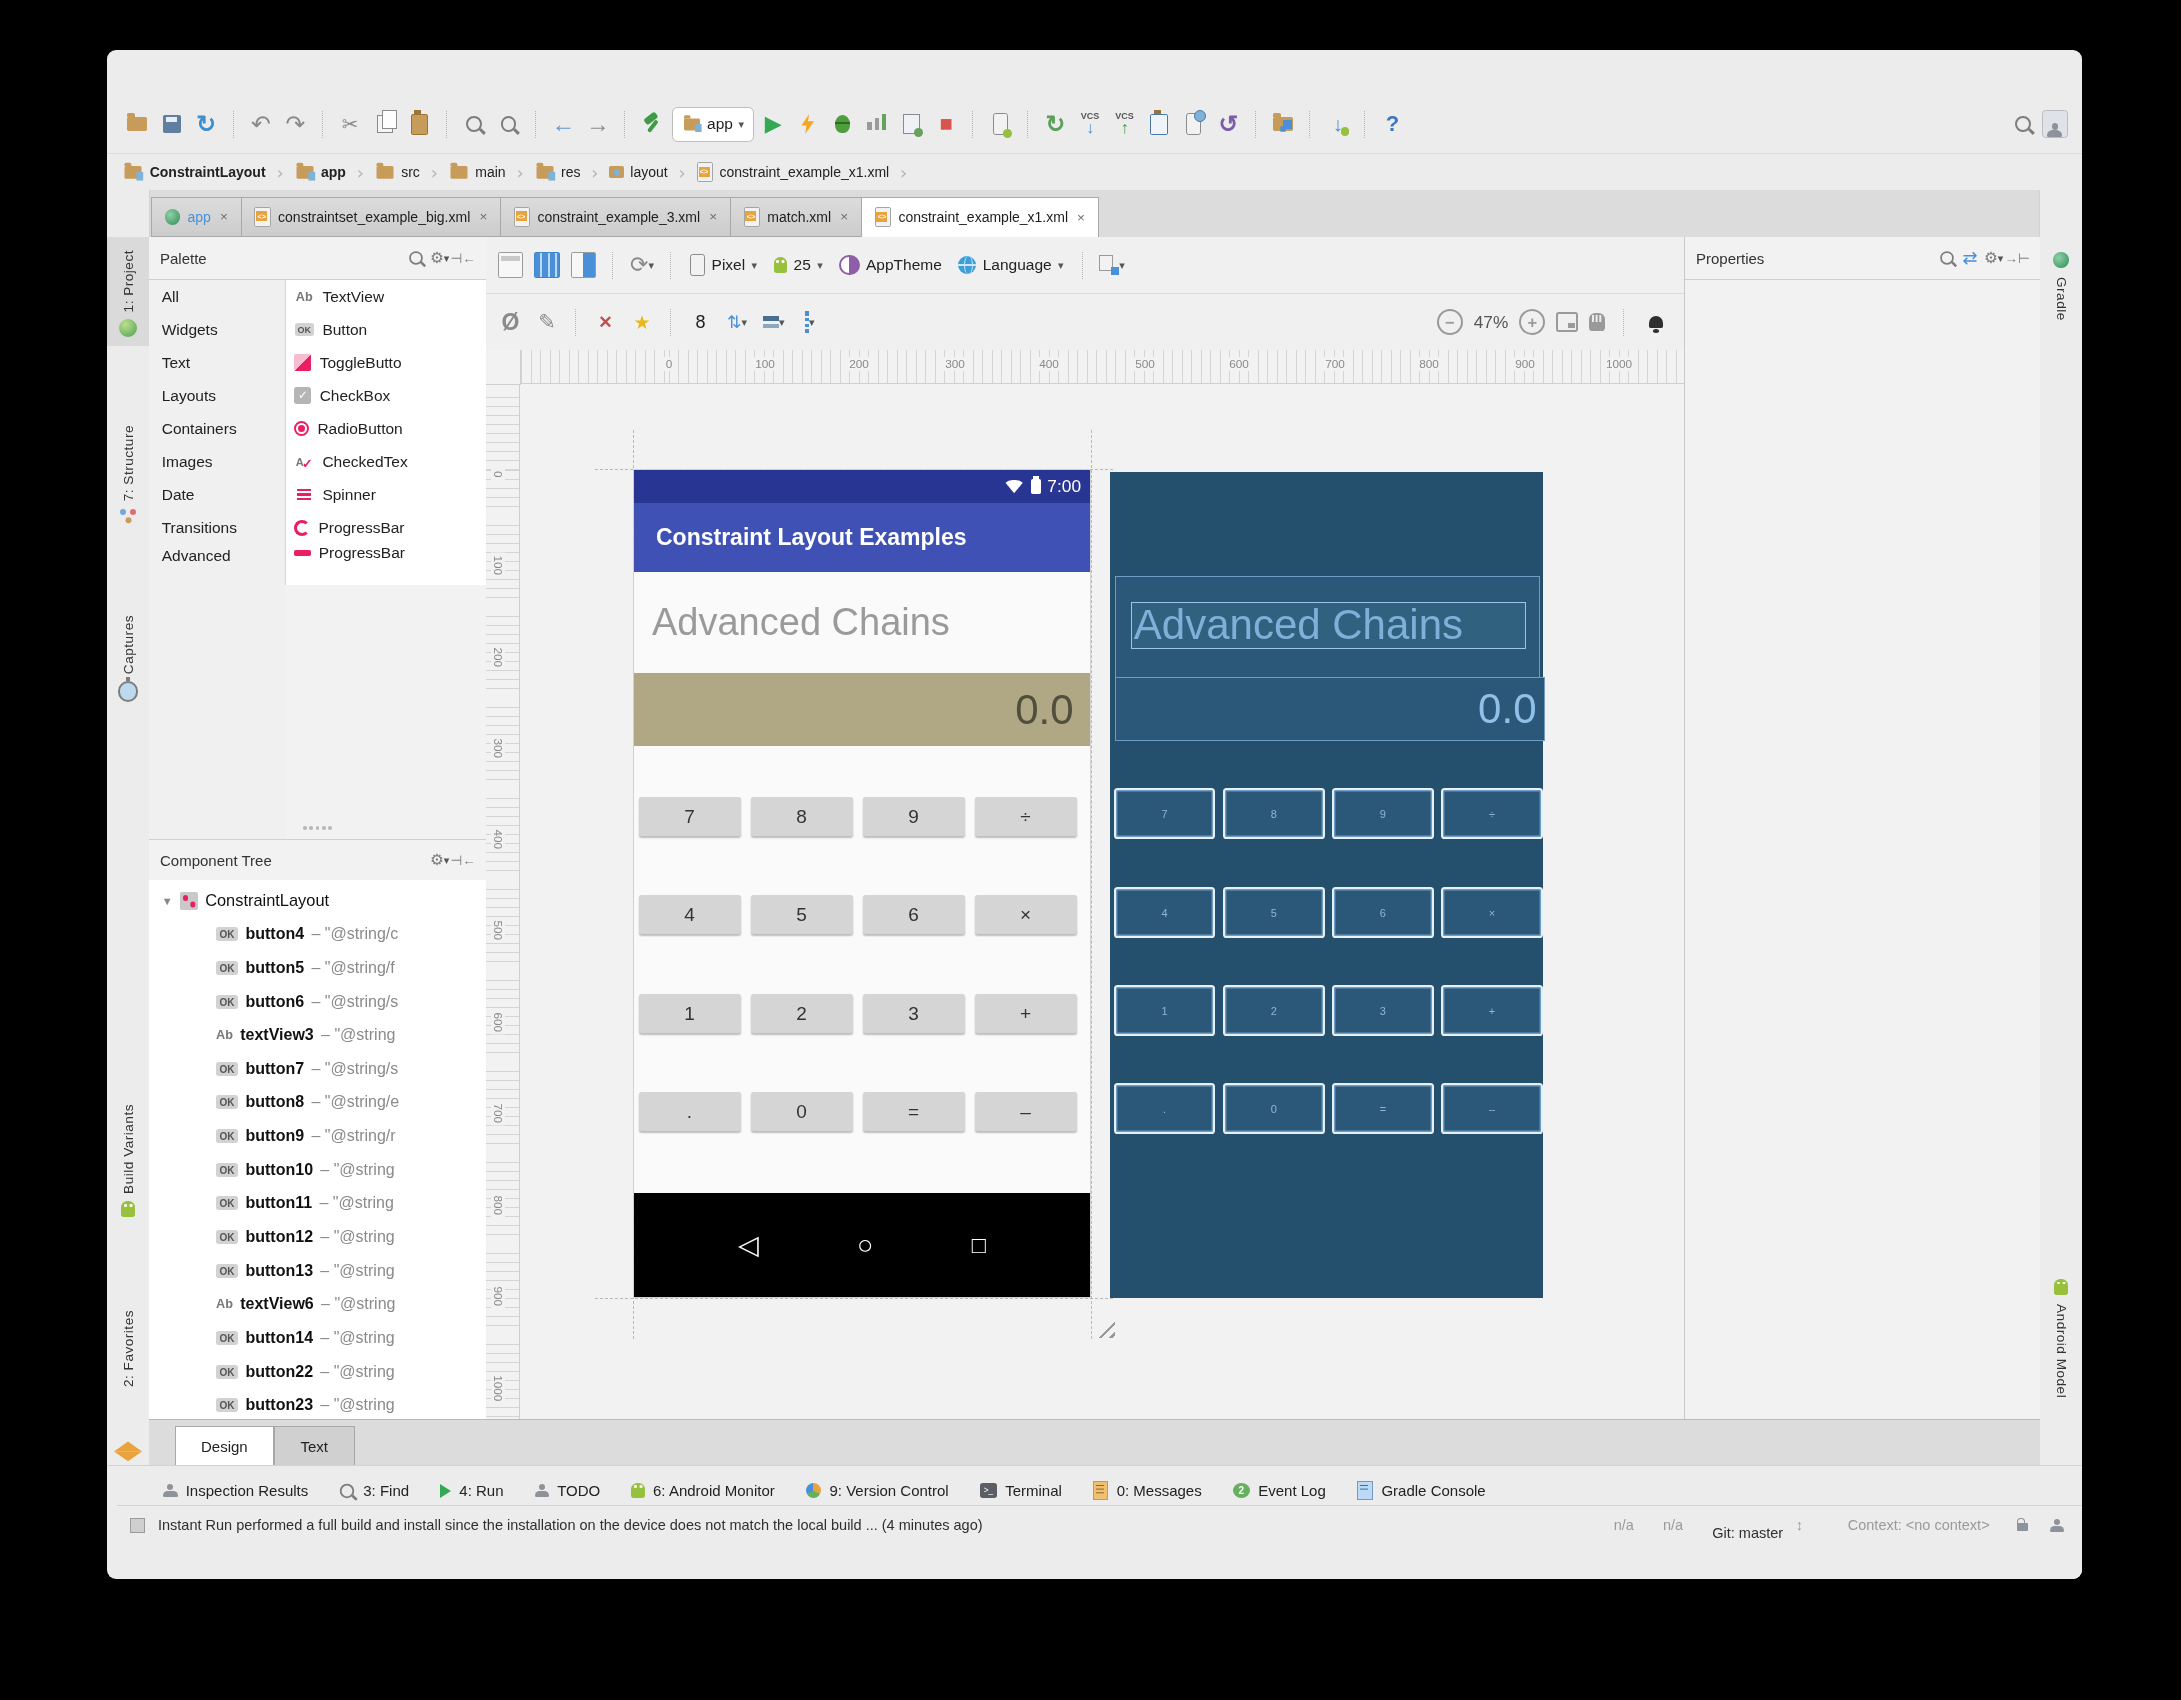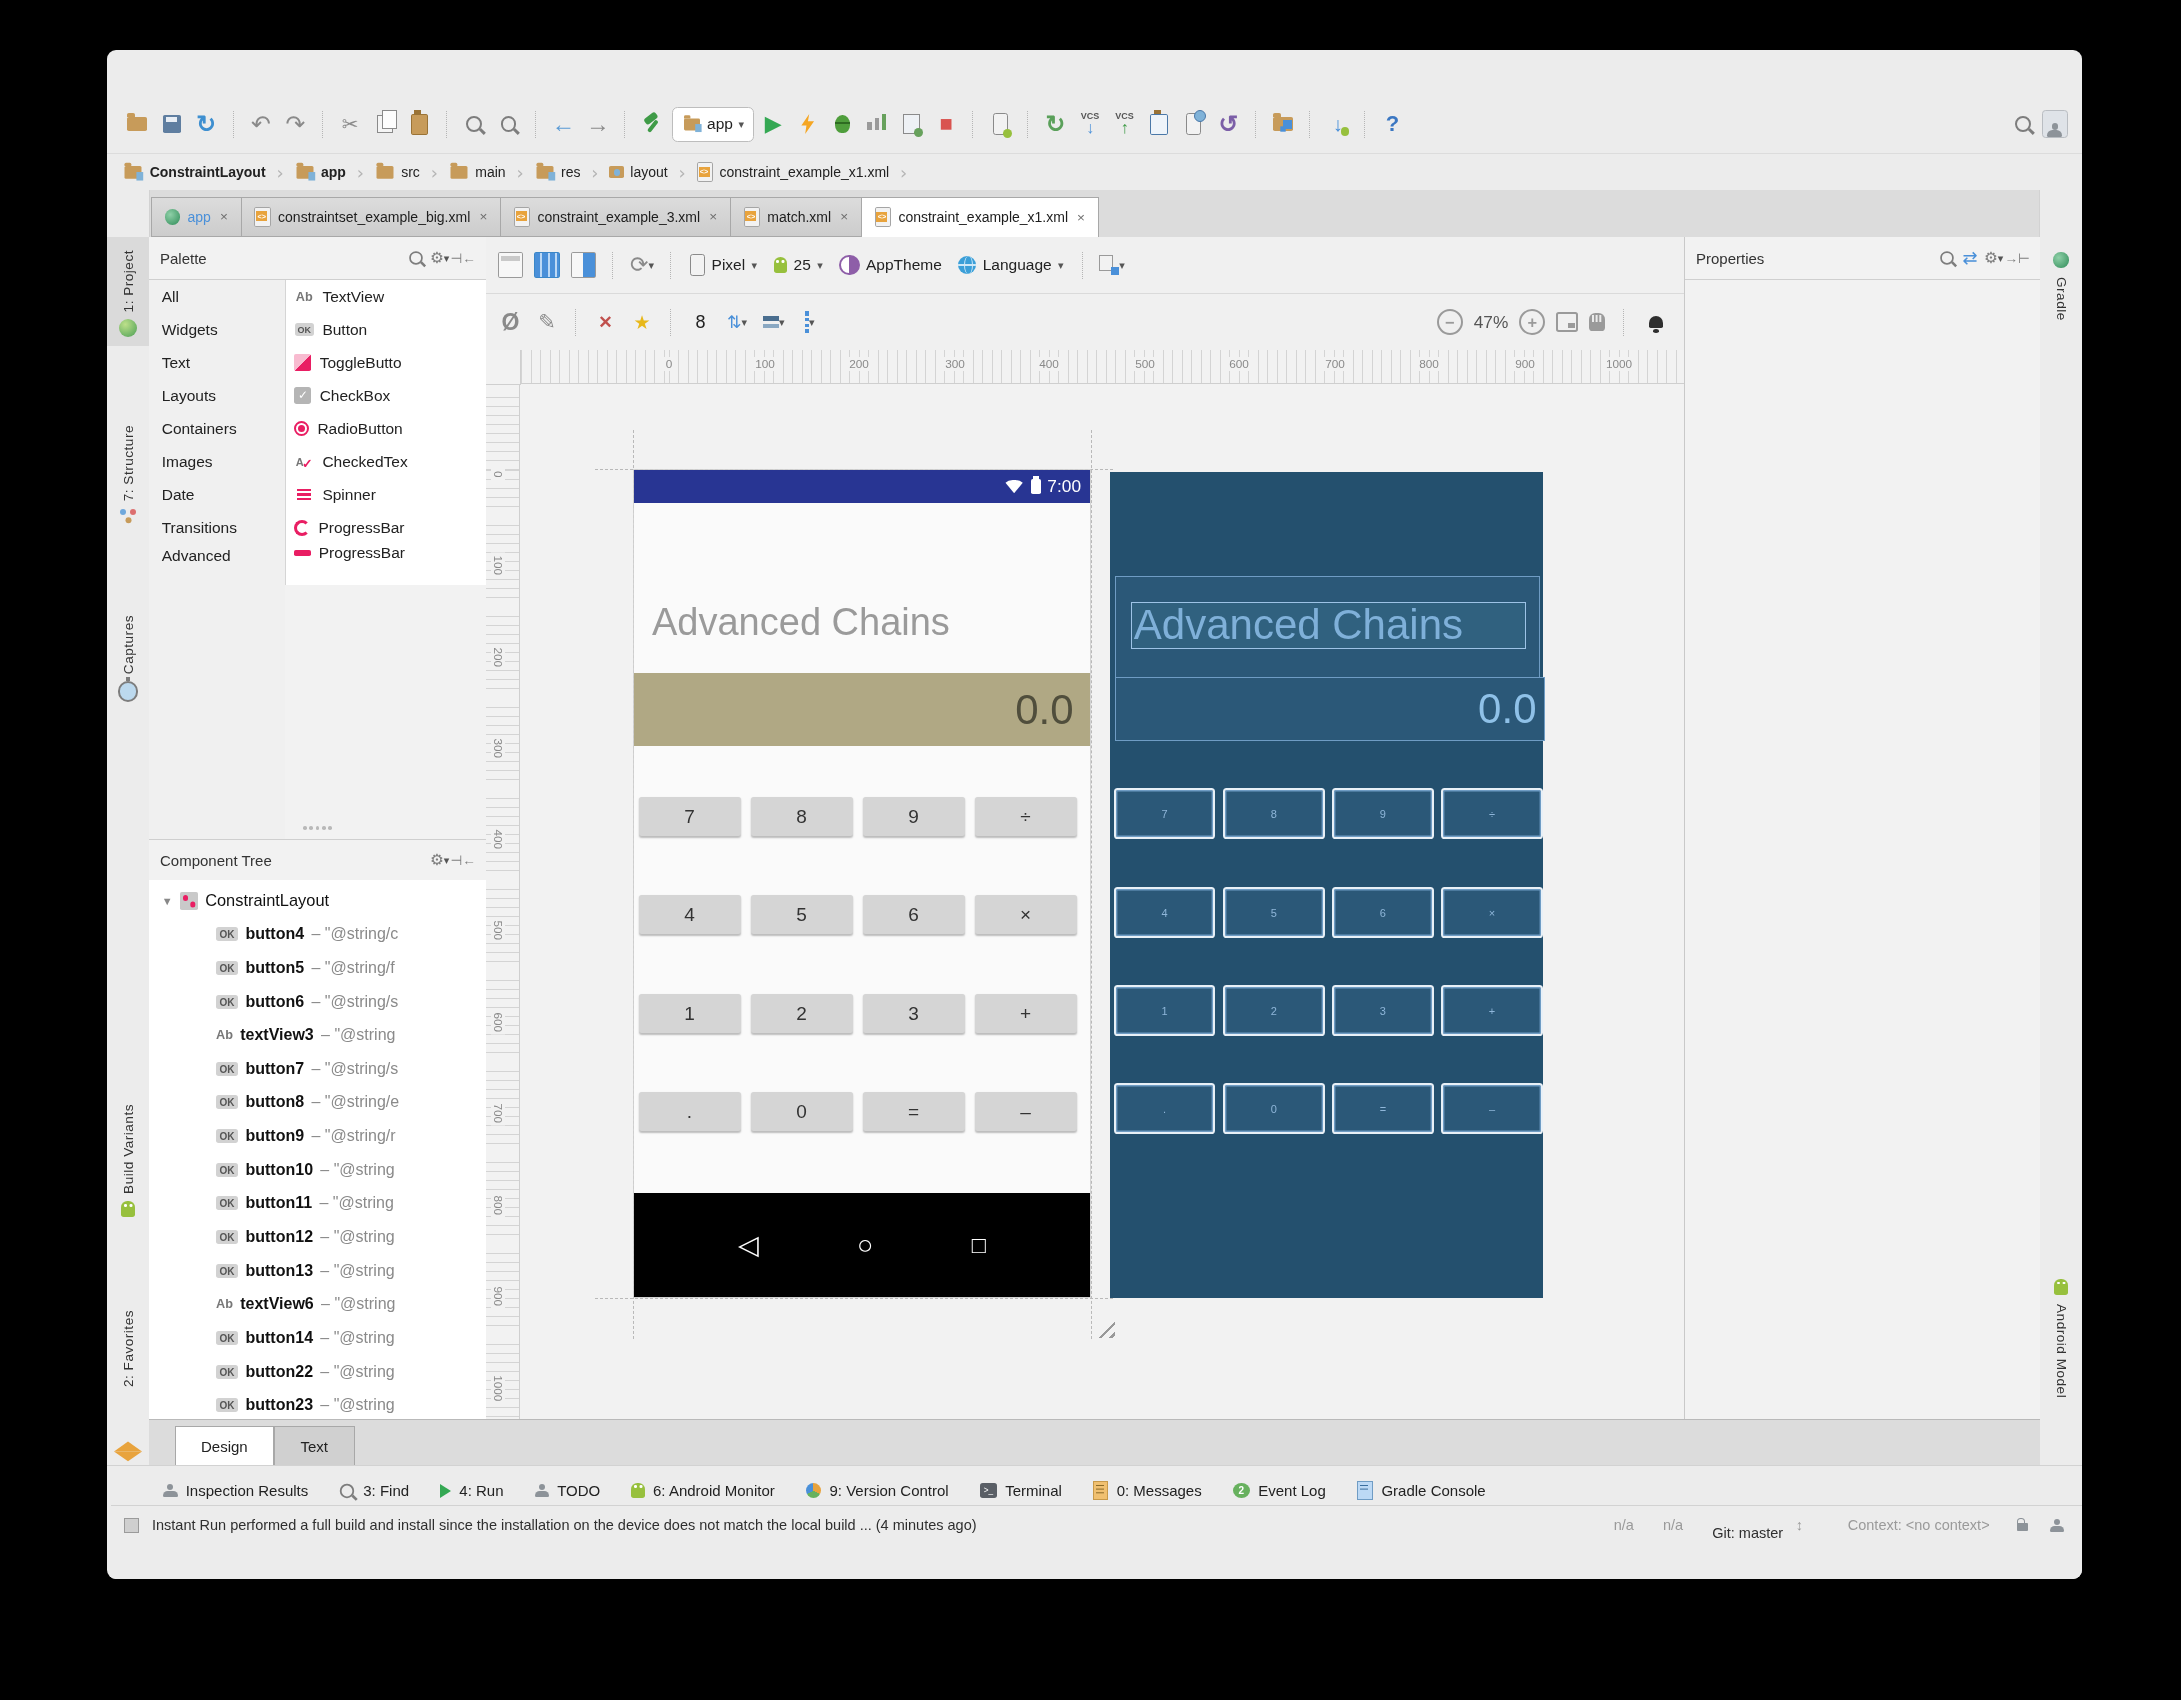--- a/index.html
+++ b/index.html
@@ -197,21 +197,21 @@
   .twb{position:absolute;left:0;right:0;bottom:64px;height:49px;background:#ececec;border-top:0.9px solid #d2d2d2;display:flex;align-items:center;gap:31px;padding-left:56px;font-size:15px;color:#222}
   .twbtn{display:flex;align-items:center;gap:8.2px}
   .runtri{width:0;height:0;border-left:11.8px solid #34a853;border-top:7.3px solid transparent;border-bottom:7.3px solid transparent}
   .pie{width:15.5px;height:15.5px;border-radius:50%;background:conic-gradient(#e8a33d 0 120deg,#67b15e 120deg 240deg,#4a90d9 240deg 360deg)}
   .term{width:17.3px;height:15.5px;background:#5a5f66;border-radius:2.7px;color:#fff;font-size:8.2px;display:flex;align-items:center;justify-content:center}
   .msgdoc{width:13.6px;height:17.3px;background:#f0c070;border:0.9px solid #c89a4a;position:relative}
   .msgdoc::after{content:'';position:absolute;left:1.8px;top:2.7px;width:8.2px;height:1.8px;background:#8a6a28;box-shadow:0 3.6px 0 #8a6a28,0 7.3px 0 #8a6a28}
   .evlog{width:17.3px;height:15.5px;background:#67b15e;border-radius:50%;color:#fff;font-size:10px;font-weight:bold;display:flex;align-items:center;justify-content:center}
   .gcon{width:14.5px;height:17.3px;background:#bcd9f5;border:0.9px solid #6f9cc4;position:relative}
   .gcon::after{content:'';position:absolute;left:1.8px;top:2.7px;width:8.2px;height:1.8px;background:#3b6e9e;box-shadow:0 3.6px 0 #3b6e9e}
-  .statusbar{position:absolute;left:4px;right:0;bottom:0;height:64px;background:#ececec;border-top:0.9px solid #d2d2d2;display:flex;align-items:flex-start;padding:9px 18px 0 12.7px;gap:12.7px;font-size:14.5px;color:#2f2f2f}
+  .statusbar{position:absolute;left:10px;right:0;bottom:0;height:64px;background:#ececec;border-top:0.9px solid #d2d2d2;display:flex;align-items:flex-start;padding:9px 18px 0 12.7px;gap:12.7px;font-size:14.5px;color:#2f2f2f}
   .sq{width:13.6px;height:13.6px;background:#cfcfcf;border:0.9px solid #9a9a9a;margin-top:2.7px}
   .gray{color:#9a9a9a}
   .lock{width:11px;height:8.2px;background:#8d9399;border-radius:0.9px;position:relative;margin-top:8.2px}
   .lock::before{content:'';position:absolute;top:-5.5px;left:0;width:6.4px;height:5.5px;border:1.8px solid #8d9399;border-bottom:none;border-radius:3.6px 3.6px 0 0}
 </style>
 </head>
 <body>
 
 <div class="win">
 
@@ -677,20 +677,23 @@
     <div class="dashv" style="left:605px;top:80px;height:909px"></div>
     <div class="dashh" style="left:109px;top:119px;width:518px"></div>
     <div class="dashh" style="left:109px;top:948px;width:518px"></div>
 
     <div class="device">
       <div class="dstatus">
         <span class="wifi"></span>
         <span class="batt"></span>
         <span>7:00</span>
       </div>
+      <div class="dappbar">
+          <span>Constraint Layout Examples</span>
+        </div>
       <div class="dheading">Advanced Chains</div>
       <div class="ddisplay">
           <span>0.0</span>
         </div>
       <div class="krow" style="top:327px">
         <div class="key">7</div>
         <div class="key">8</div>
         <div class="key">9</div>
         <div class="key">÷</div>
       </div>

